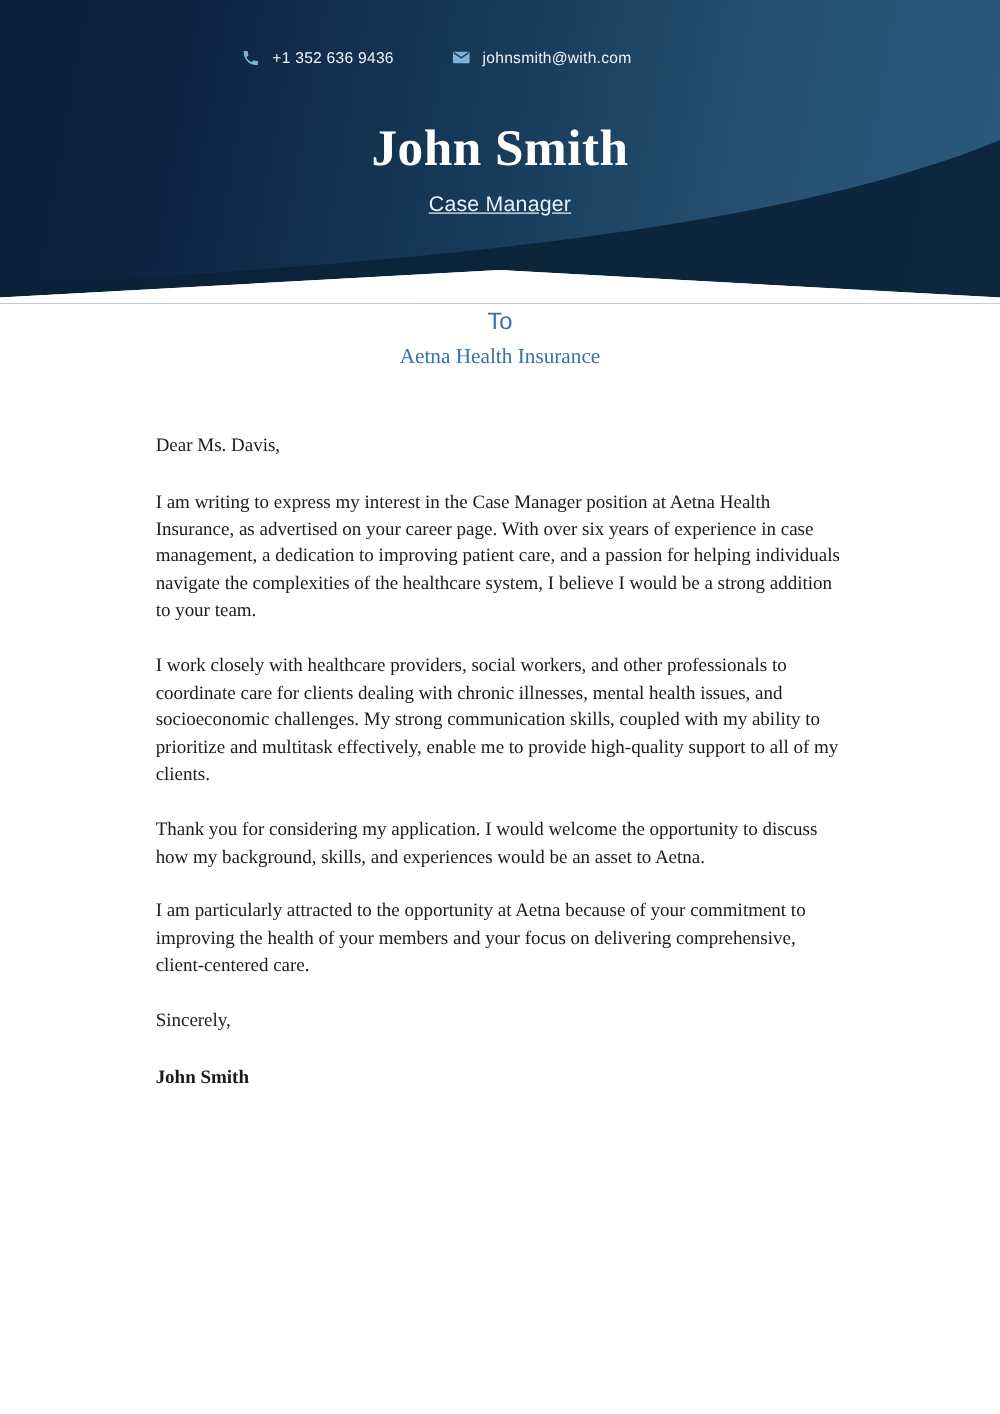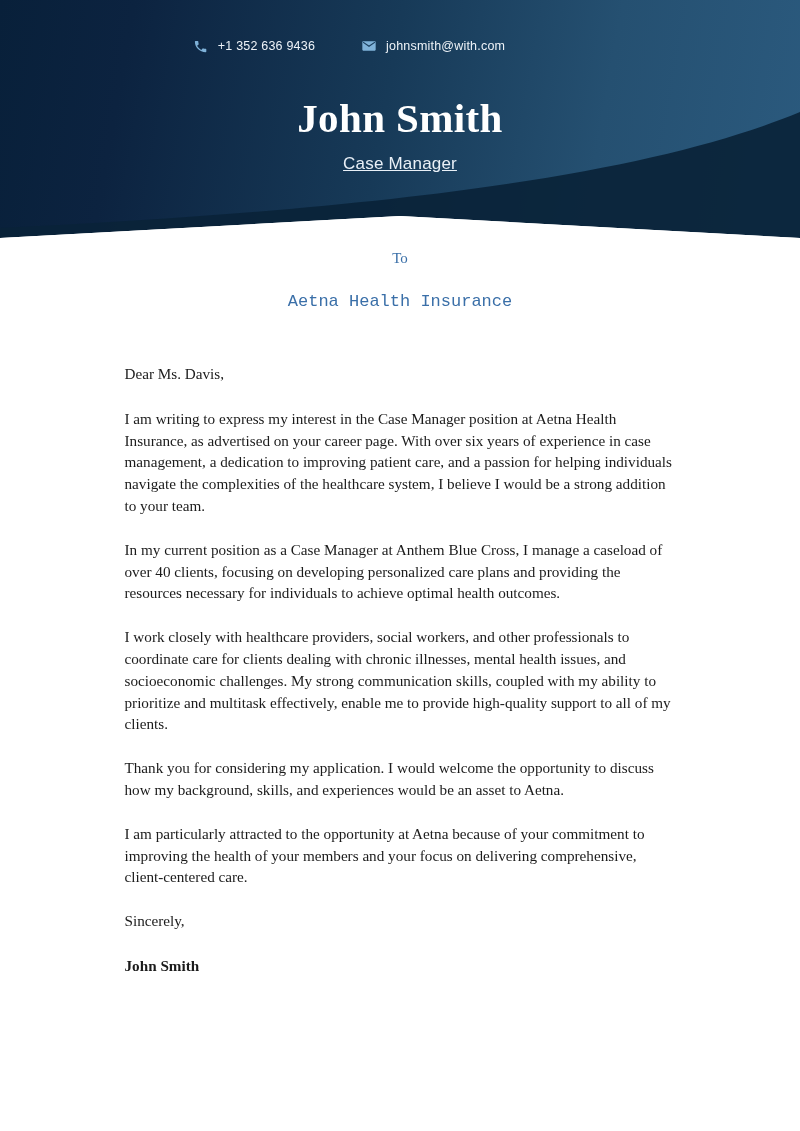--- a/index.html
+++ b/index.html
@@ -99,40 +99,40 @@
     letter-spacing: 0.2px;
     text-decoration: underline;
   }
 
   
   .recipient {
     text-align: center;
     margin-top: 5px;
   }
   .to-label {
-    font-family: Liberation Serif, serif;
-    font-size: 15px;
+    font-family: Liberation Sans, sans-serif;
+    font-size: 19px;
     color: #3a6fa8;
     line-height: 20px;
   }
   .recipient-name {
     font-family: "Liberation Serif", serif;
     font-weight: 700;
     font-size: 22px;
     line-height: 30px;
     color: #10151c;
     margin-top: 4px;
     letter-spacing: 0.2px;
   }
   .recipient-company {
-    font-family: Liberation Mono, monospace;
+    font-family: Liberation Serif, serif;
     font-size: 17px;
     line-height: 24px;
     color: #3a6fa8;
-    margin-top: 22px;
+    margin-top: 5px;
   }
 
   
   .letter {
     margin: 16px auto;
     padding-top: 33px;
     width: 551px;
   }
   .letter p {
     font-family: "Liberation Serif", serif;
@@ -199,19 +199,18 @@
 </div>
 
 <div class="recipient">
   <div class="to-label">To</div>
   <div class="recipient-company">Aetna Health Insurance</div>
 </div>
 
 <div class="letter">
   <p class="salutation">Dear Ms. Davis,</p>
   <p>I am writing to express my interest in the Case Manager position at Aetna Health Insurance, as advertised on your career page. With over six years of experience in case management, a dedication to improving patient care, and a passion for helping individuals navigate the complexities of the healthcare system, I believe I would be a strong addition to your team.</p>
-  <p>In my current position as a Case Manager at Anthem Blue Cross, I manage a caseload of over 40 clients, focusing on developing personalized care plans and providing the resources necessary for individuals to achieve optimal health outcomes.</p>
   <p>I work closely with healthcare providers, social workers, and other professionals to coordinate care for clients dealing with chronic illnesses, mental health issues, and socioeconomic challenges. My strong communication skills, coupled with my ability to prioritize and multitask effectively, enable me to provide high-quality support to all of my clients.</p>
   <p>Thank you for considering my application. I would welcome the opportunity to discuss how my background, skills, and experiences would be an asset to Aetna.</p>
   <p>I am particularly attracted to the opportunity at Aetna because of your commitment to improving the health of your members and your focus on delivering comprehensive, client-centered care.</p>
   <p class="closing">Sincerely,</p>
   <p class="signature">John Smith</p>
 </div>
 
 </body></html>

